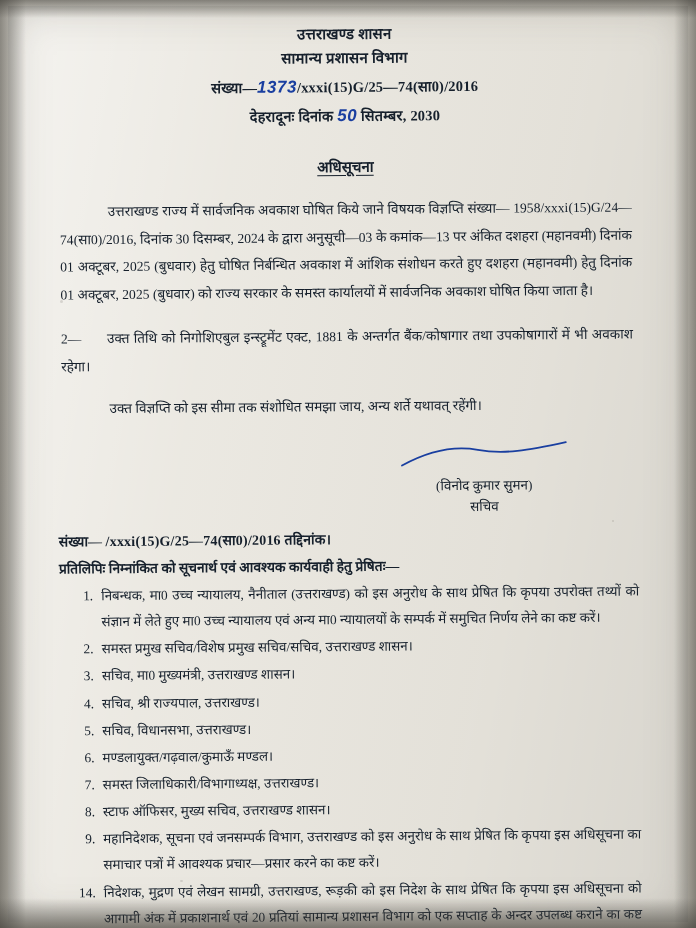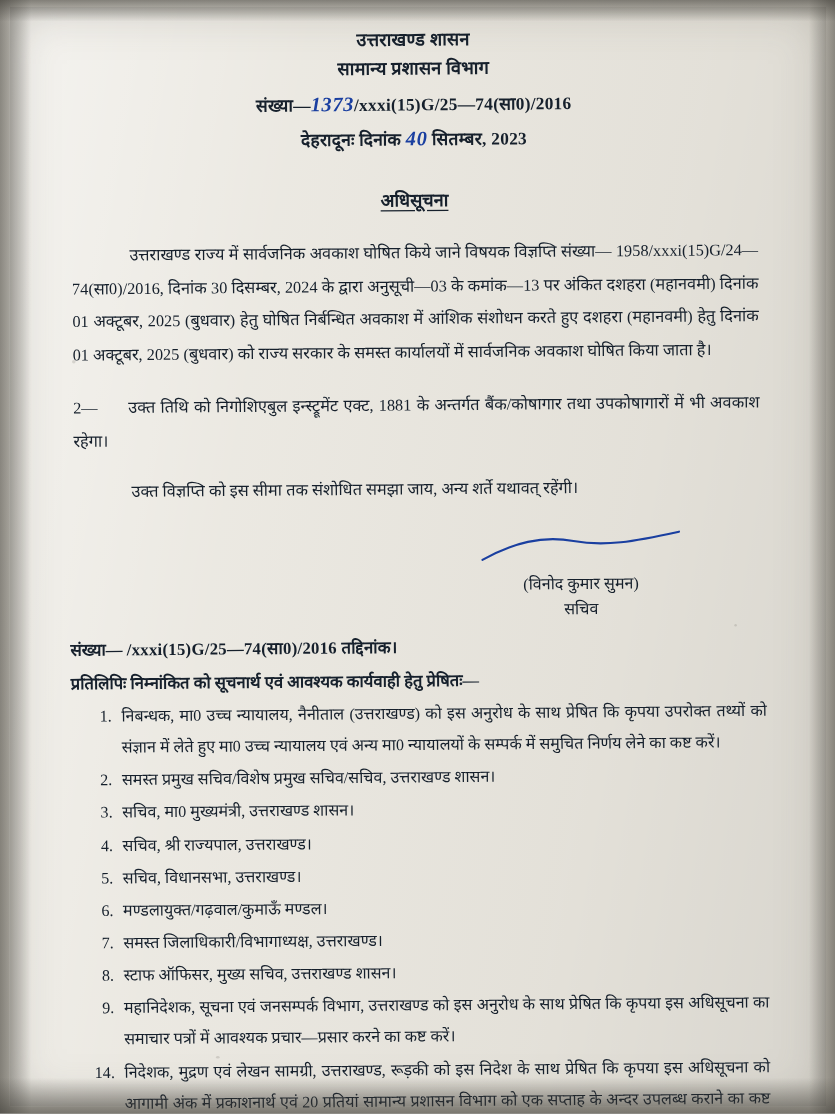--- a/index.html
+++ b/index.html
@@ -77,21 +77,21 @@
     font-weight: 600;
     letter-spacing: .2px;
   }
   .header .line1 { font-size: 15px; }
   .header .line2 { font-size: 15px; }
   .header .line3 { font-size: 14.5px; margin-top: 2px; }
   .header .line4 { font-size: 14.5px; margin-top: 2px; }
 
   .ink-blue {
     color: #1a3fa0;
-    font-family: Liberation Serif, serif;
+    font-family: Liberation Sans, sans-serif;
     font-weight: 700;
     font-style: italic;
     font-size: 17px;
     letter-spacing: .5px;
     text-align: center;
   }
 
   .notif-title {
     margin-top: 26px;
     font-size: 15px;
@@ -190,22 +190,22 @@
   <div class="content">
 
     <div class="header center">
       <div class="line1">उत्तराखण्ड शासन</div>
       <div class="line2">सामान्य प्रशासन विभाग</div>
       <div class="line3">
         <span>संख्या—</span><span class="ink-blue">1373</span><span>/xxxi(15)G/25—74(सा0)/2016</span>
       </div>
       <div class="line4">
         <span>देहरादूनः दिनांक</span>
-        <span class="ink-blue">40</span>
-        <span>सितम्बर, 2023</span>
+        <span class="ink-blue">50</span>
+        <span>सितम्बर, 2030</span>
       </div>
     </div>
 
     <div class="notif-title center">अधिसूचना</div>
 
     <div class="body-block">
       <p class="indent">उत्तराखण्ड राज्य में सार्वजनिक अवकाश घोषित किये जाने विषयक विज्ञप्ति संख्या— 1958/xxxi(15)G/24—74(सा0)/2016, दिनांक 30 दिसम्बर, 2024 के द्वारा अनुसूची—03 के कमांक—13 पर अंकित दशहरा (महानवमी) दिनांक 01 अक्टूबर, 2025 (बुधवार) हेतु घोषित निर्बन्धित अवकाश में आंशिक संशोधन करते हुए दशहरा (महानवमी) हेतु दिनांक 01 अक्टूबर, 2025 (बुधवार) को राज्य सरकार के समस्त कार्यालयों में सार्वजनिक अवकाश घोषित किया जाता है।</p>
     </div>
 
     <div class="para2">

